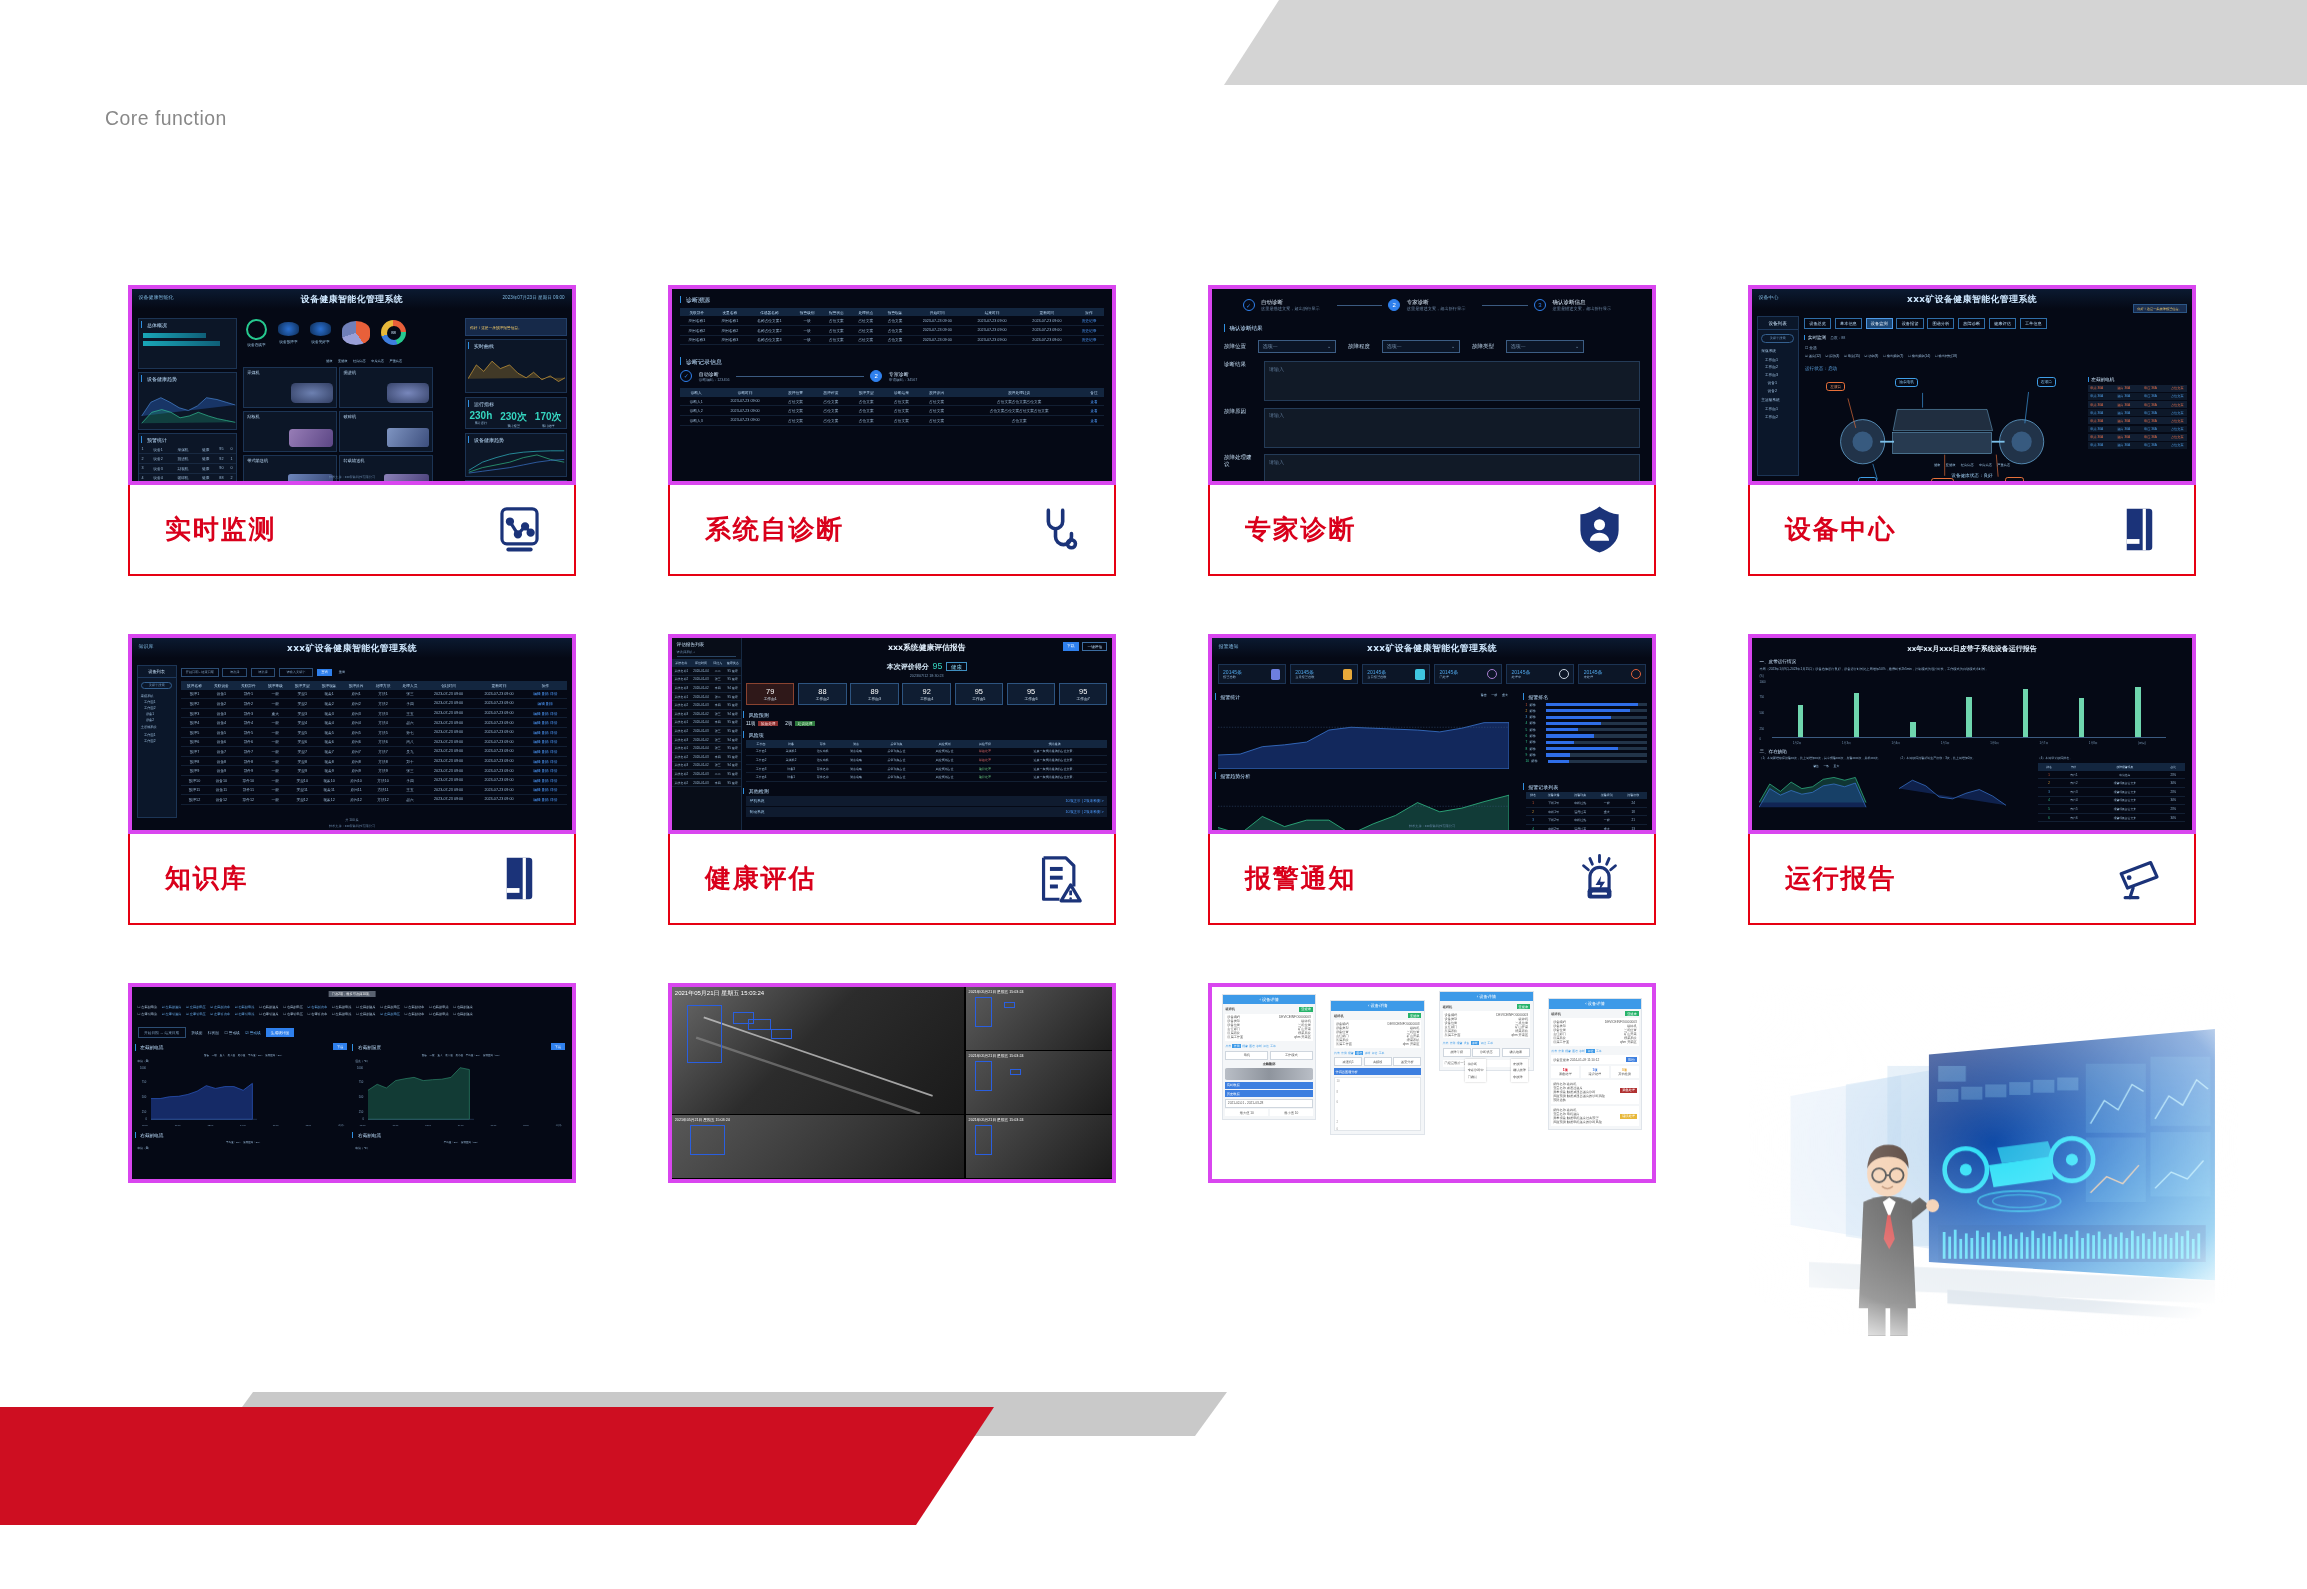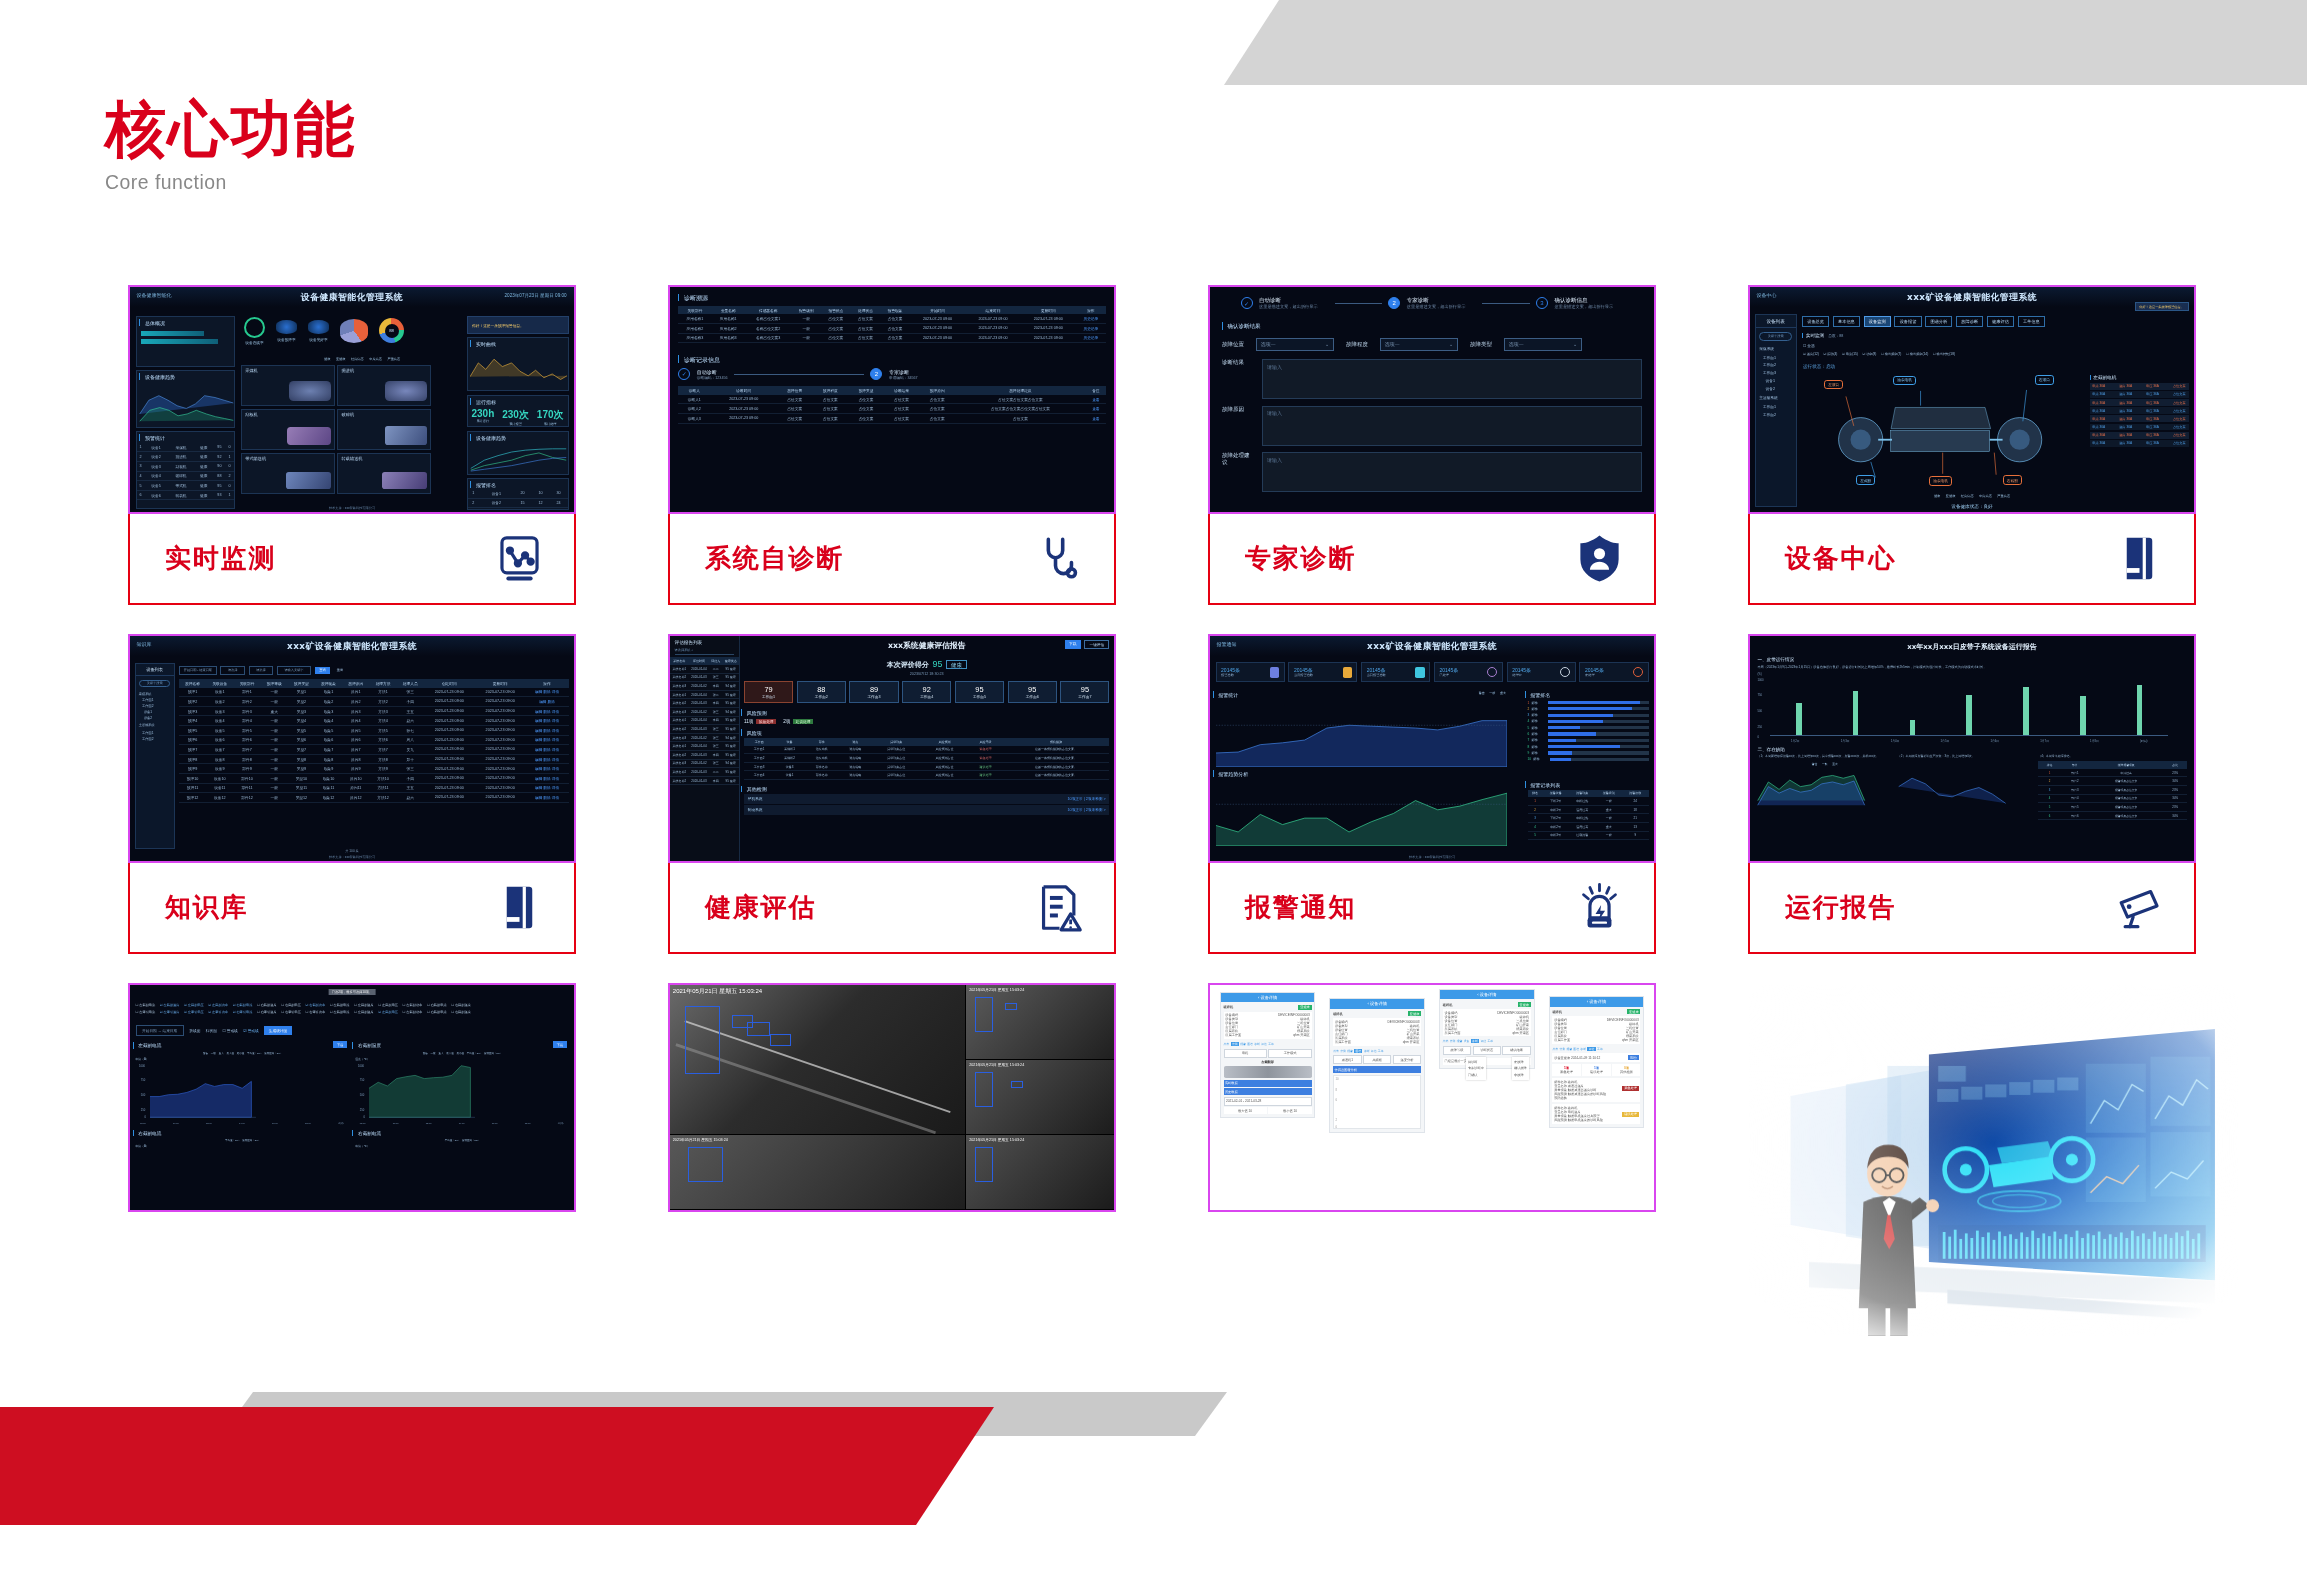--- a/index.html
+++ b/index.html
@@ -47,22 +47,22 @@
     grid-template-columns: repeat(4, 448px);
     grid-template-rows: repeat(3, 336px);
     column-gap: 92px;
     row-gap: 13px;
   }
   .feature-card {
     width: 448px;
     display: flex; flex-direction: column;
   }
   .card-shot {
-    width: 448px; height: 229px;
-    border: 2px solid #d946ef;
+    width: 448px; height: 200px;
+    border: 4px solid #d946ef;
     background: #070a14;
     position: relative; overflow: hidden;
   }
   .card-label {
     width: 448px; height: 91px;
     border: 2.3px solid #e60012;
     border-top: none;
     background: #fff;
     display: flex; align-items: center; justify-content: space-between;
     padding: 0 29px 0 35px;
@@ -145,21 +145,20 @@
   }
 </style>
 </head>
 <body>
 
 <div class="band" id="band-top-grey"></div>
 <div class="band" id="band-bottom-grey"></div>
 <div class="band" id="band-bottom-red"></div>
 
 <div id="header">
-  <div id="page-title">核心功能</div>
   <div id="page-subtitle">Core function</div>
 </div>
 
 <div id="card-grid">
 
   <div class="feature-card">
     <div class="card-shot">
       <div class="mini">
         <div class="mini-topbar"></div>
         <div class="mini-brand">设备健康智能化</div>

